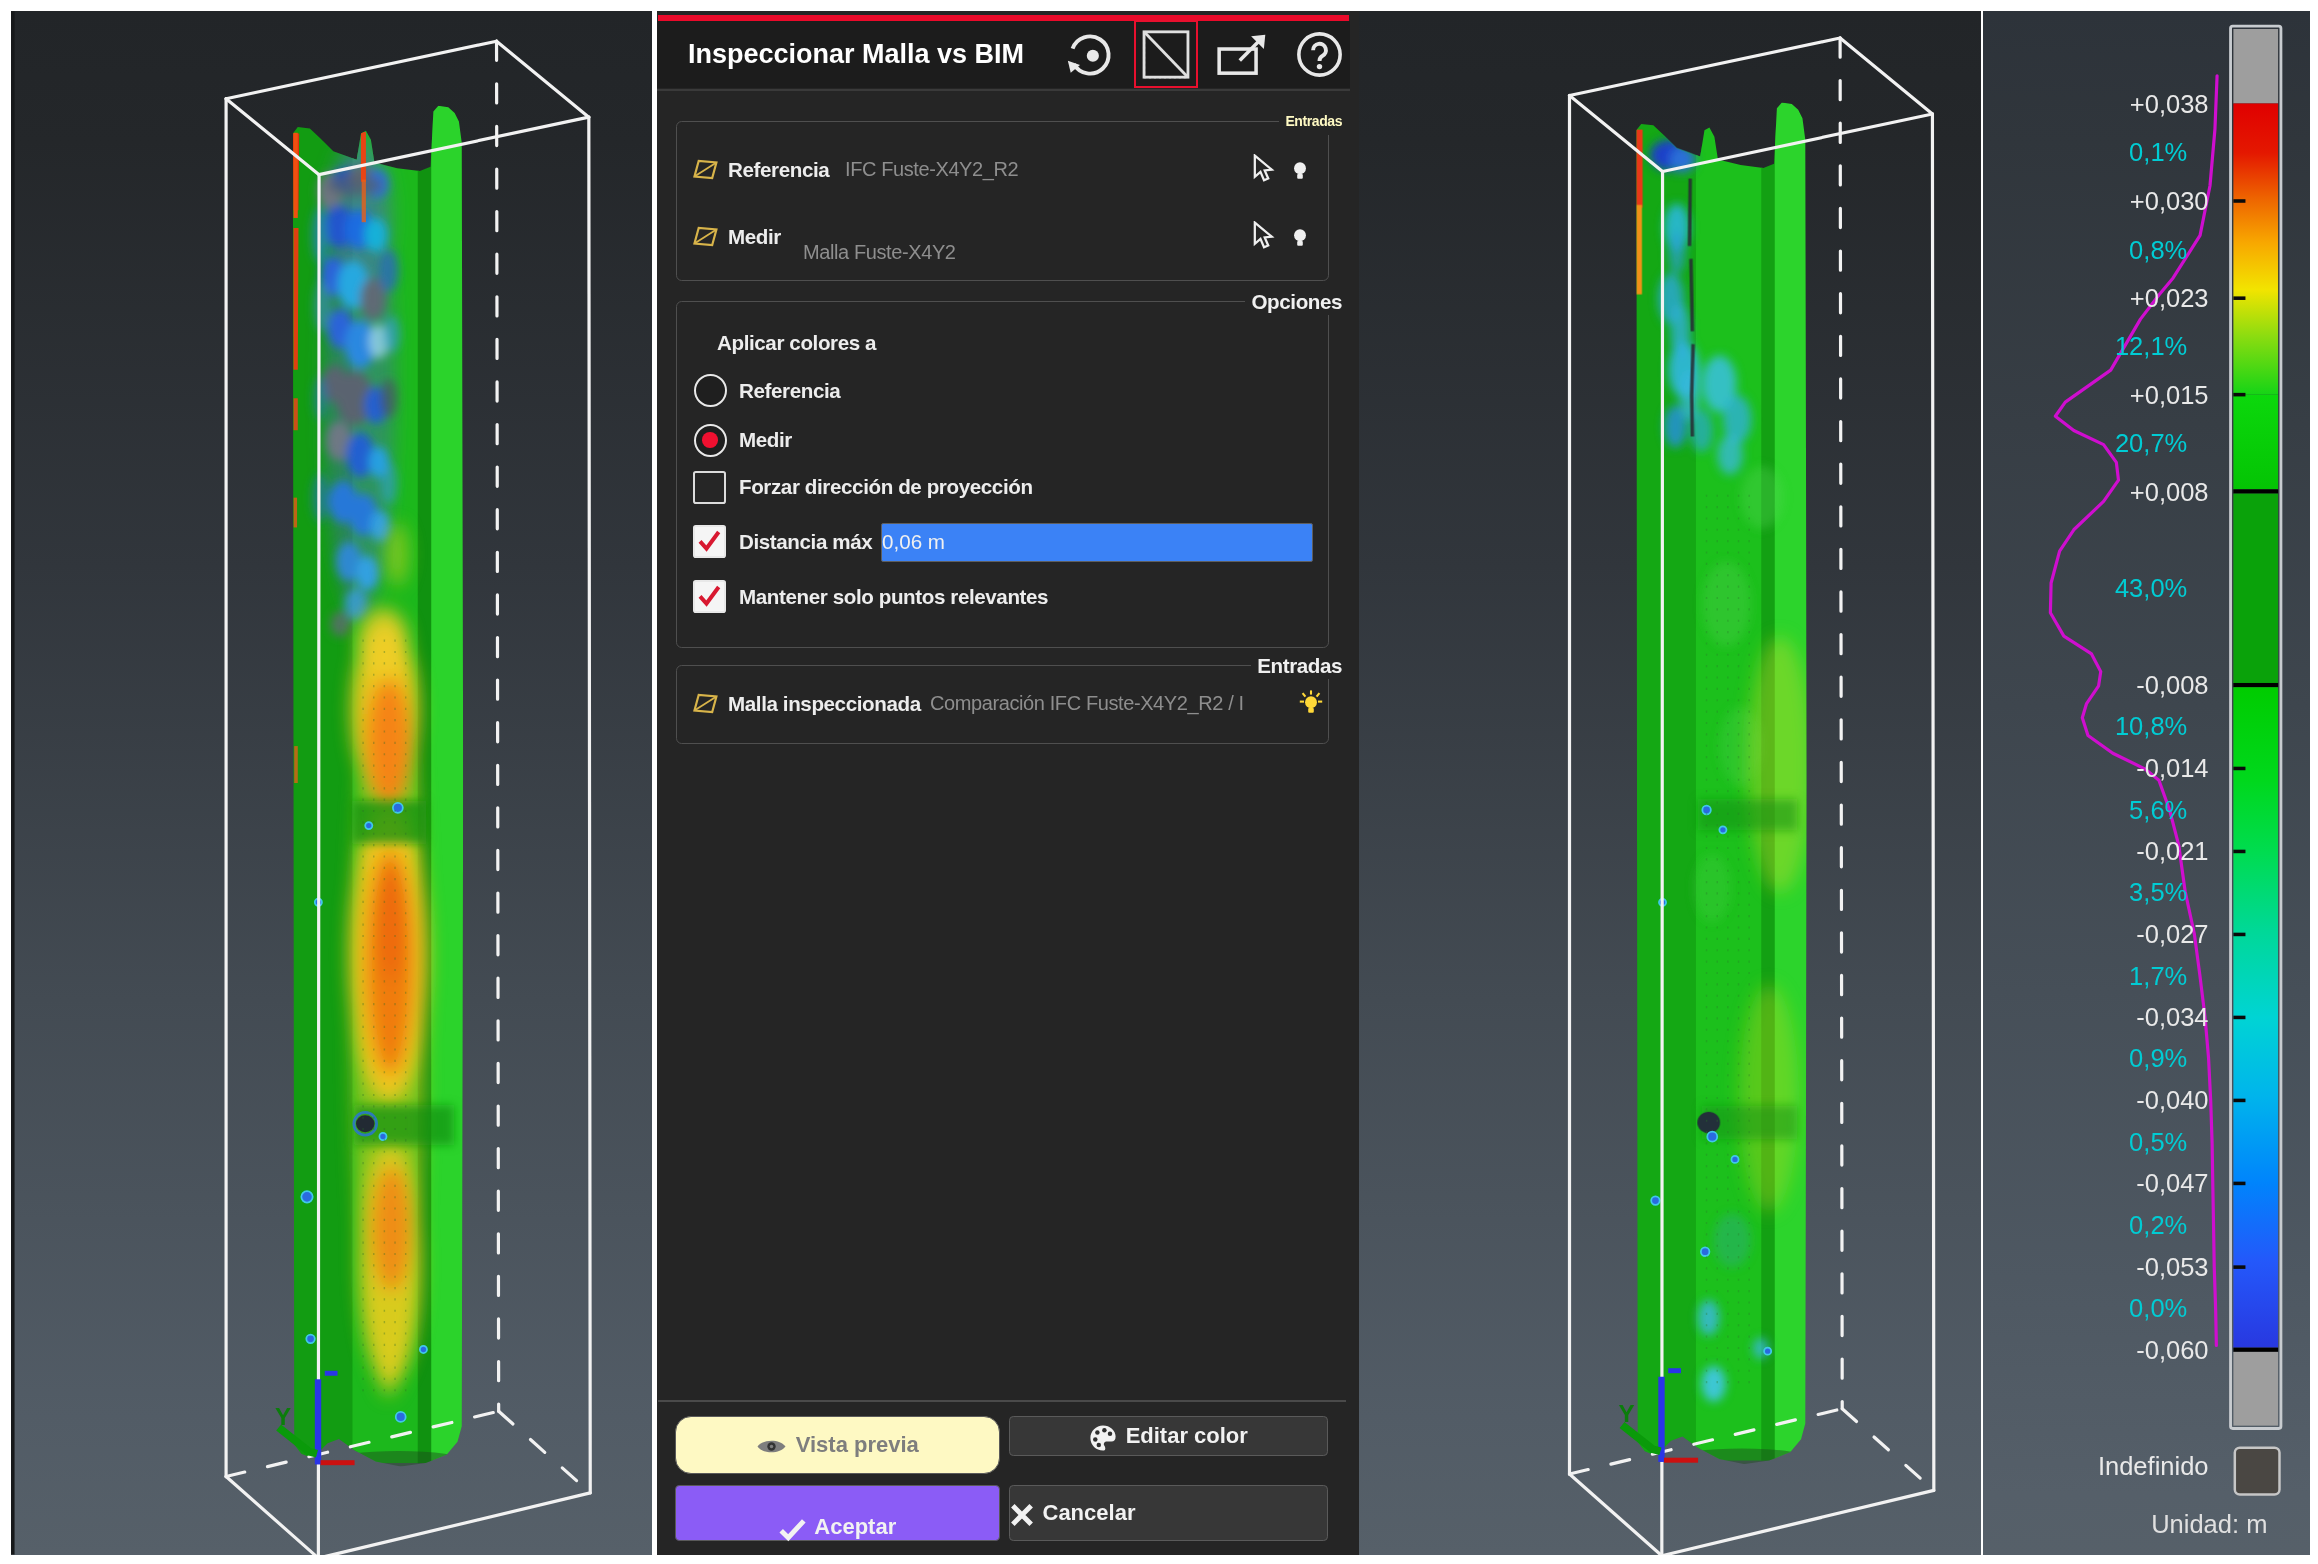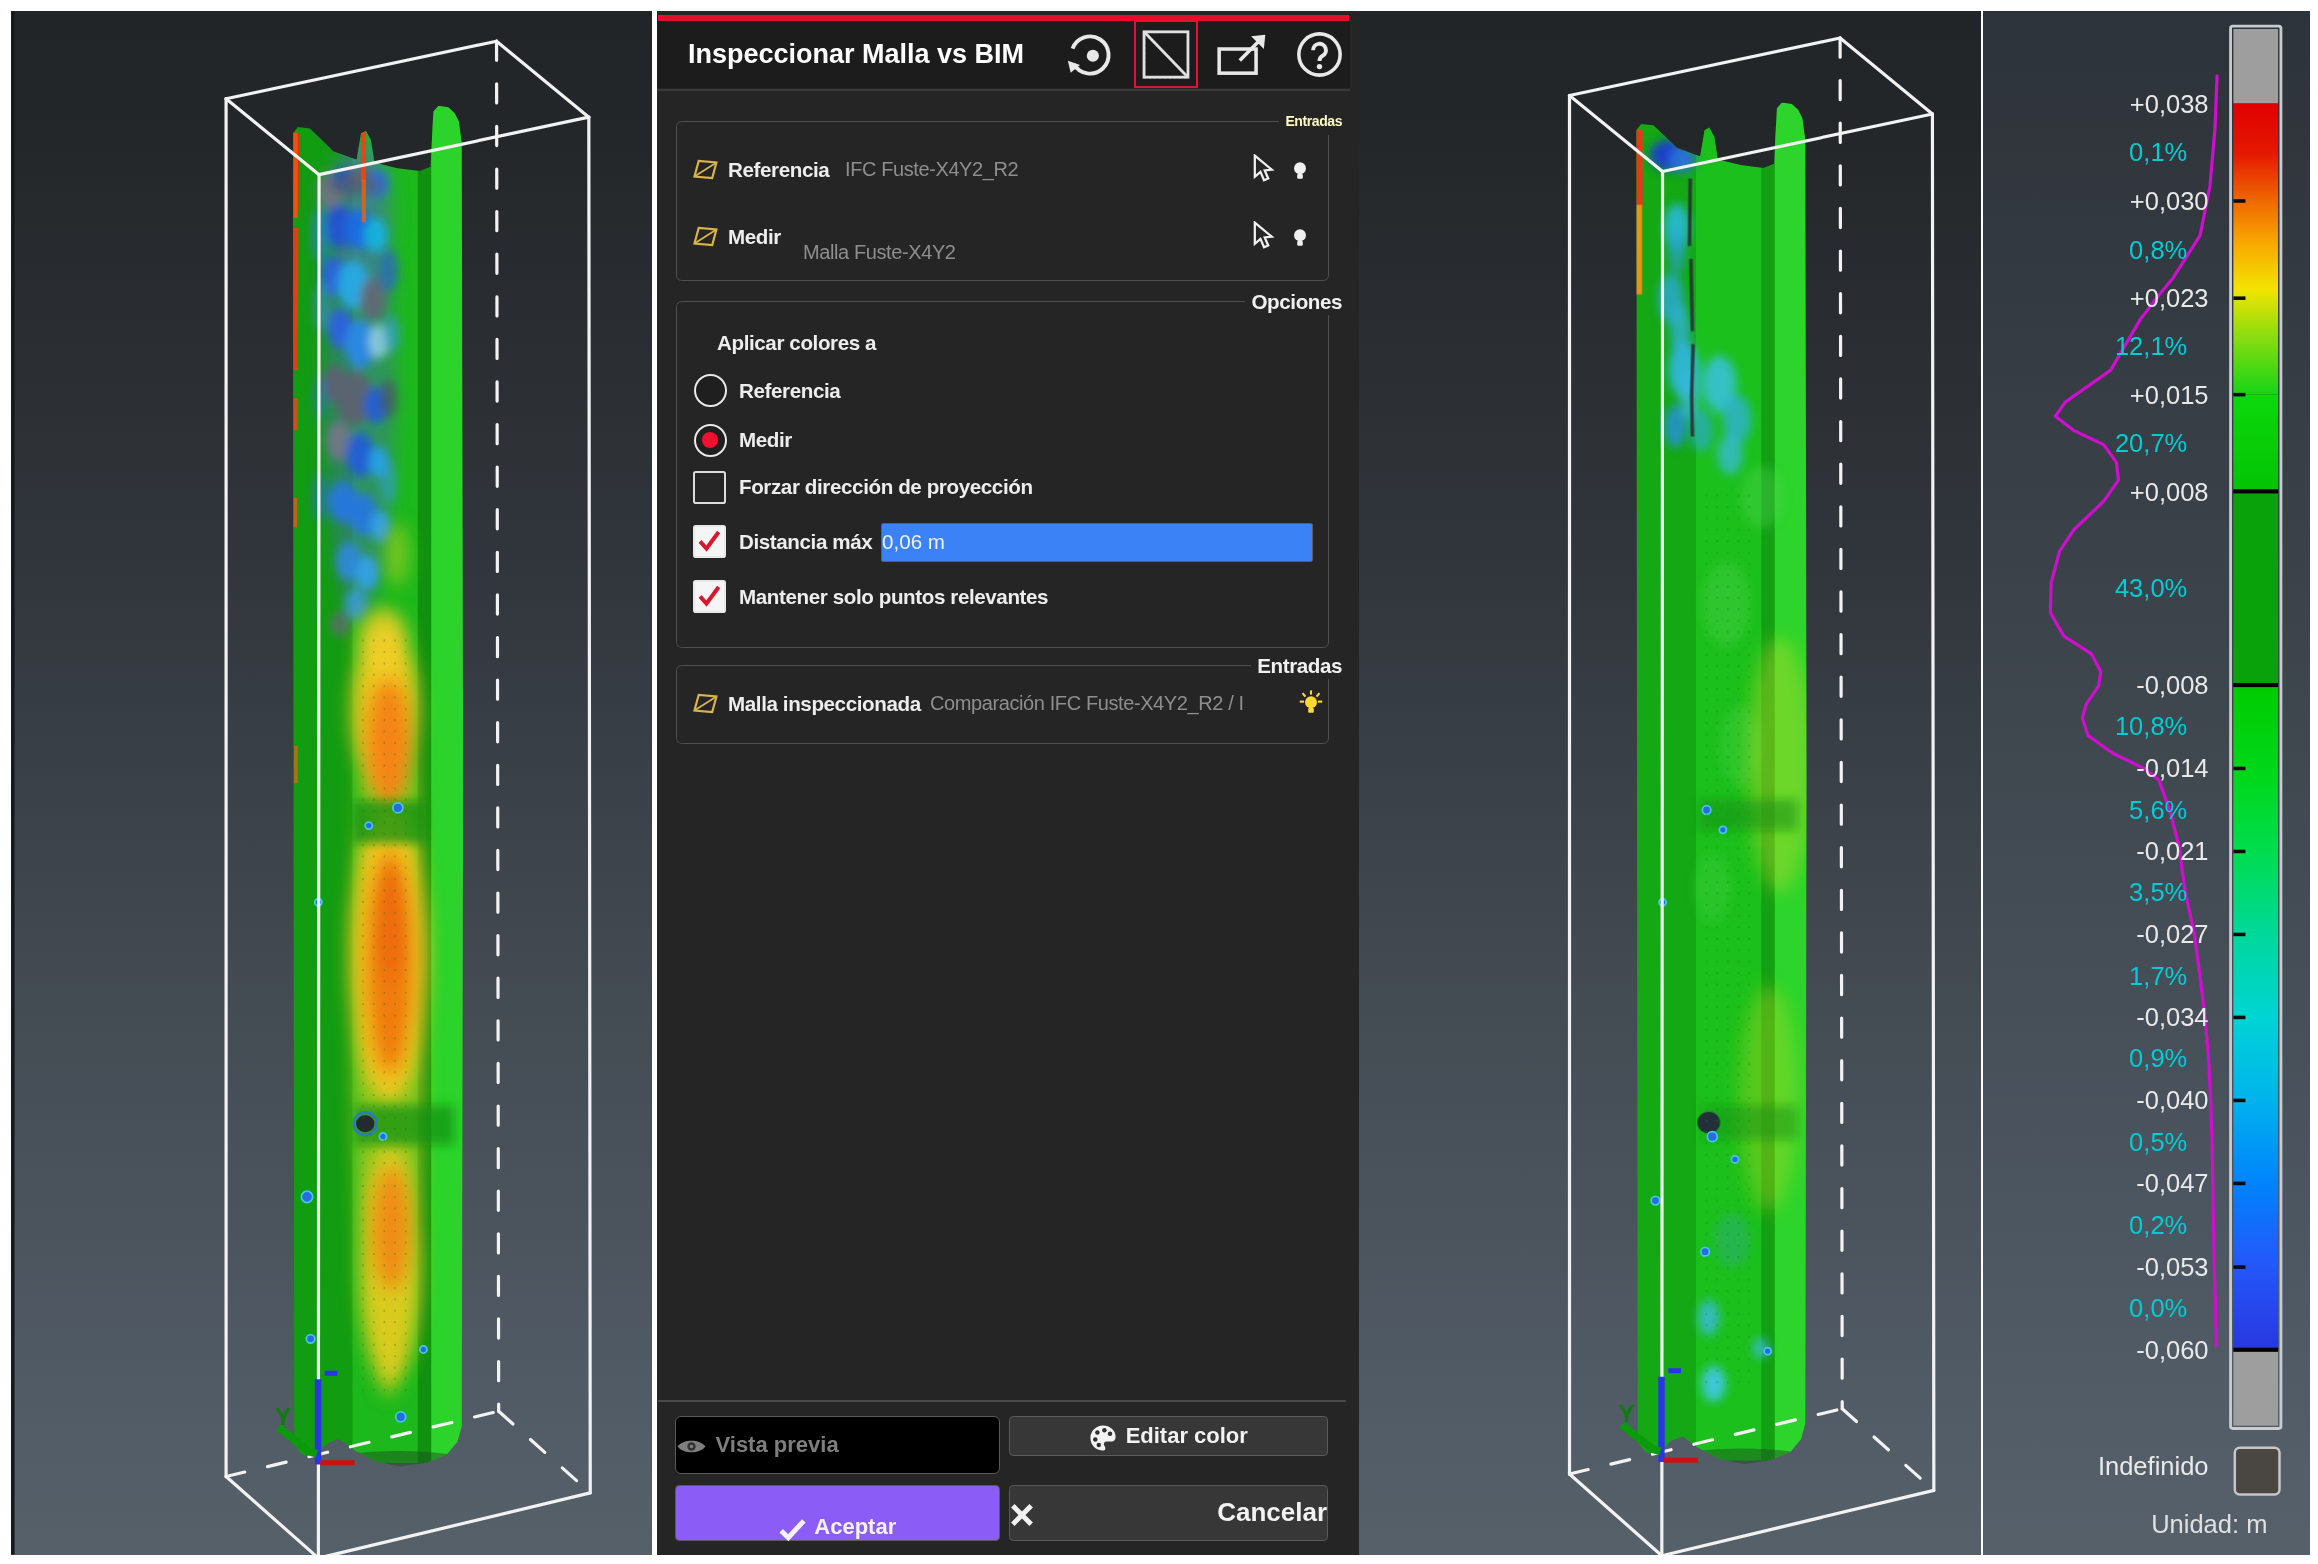--- a/index.html
+++ b/index.html
@@ -236,21 +236,21 @@
           <line x1="20" y1="2" x2="20" y2="8"></line>
           <line x1="8" y1="6" x2="12" y2="11"></line>
           <line x1="32" y1="6" x2="28" y2="11"></line>
           <line x1="4" y1="18" x2="10" y2="18"></line>
           <line x1="36" y1="18" x2="30" y2="18"></line>
         </g>
         <circle cx="20" cy="19" r="8.5" fill="#ffd838"></circle>
         <rect x="16" y="27" width="8" height="7" rx="1.5" fill="#ffd838"></rect>
       </svg>
       <div style="position:absolute;left:1.4px;top:1389px;width:688px;height:2.1px;background:#4a4a4a"></div>
-      <div style="position:absolute;left:18px;top:1405px;width:325px;height:58px;background:#000000;border:1.4px solid #5a5a5a;border-radius:6px;box-sizing:border-box;display:flex;align-items:center;gap:8.5px;font-size:22px;font-weight:bold;color:#7e7e7e">
+      <div style="position:absolute;left:18px;top:1405px;width:325px;height:58px;background:#fef9c3;border:1.4px solid #5a5a5a;border-radius:16px;box-sizing:border-box;display:flex;align-items:center;justify-content:center;gap:8.5px;font-size:22px;font-weight:bold;color:#7e7e7e">
         <svg style="position:relative;top:2.1px" width="31" height="21" viewBox="0 0 44 30">
           <path d="M2,15 C10,4 34,4 42,15 C34,26 10,26 2,15 Z" fill="#7e7e7e"></path>
           <circle cx="22" cy="15" r="6" fill="#333"></circle>
           <circle cx="22" cy="15" r="2.5" fill="#7e7e7e"></circle>
         </svg>
         <span>Vista previa</span>
       </div>
       <div style="position:absolute;left:352px;top:1405px;width:319px;height:40px;background:#373737;border:1.4px solid #5a5a5a;border-radius:4.3px;box-sizing:border-box;display:flex;align-items:center;justify-content:center;gap:8.5px;font-size:22px;font-weight:bold;color:#f2f2f2">
         <svg style="position:relative;top:2.8px" width="28" height="28" viewBox="0 0 40 40">
           <path d="M20,2 C10,2 2,10 2,20 C2,30 10,38 20,38 C24,38 24,34 22,31 C20,28 22,25 26,25 L32,25 C36,25 38,23 38,18 C38,9 30,2 20,2 Z" fill="#f2f2f2"></path>
@@ -261,21 +261,21 @@
           <circle cx="14" cy="30" r="3.2" fill="#2e2e2e"></circle>
         </svg>
         <span>Editar color</span>
       </div>
       <div style="position:absolute;left:18px;top:1474px;width:325px;height:56px;background:#8b5cf6;border:1.4px solid #5a5a5a;border-radius:4.3px;box-sizing:border-box;display:flex;align-items:flex-end;justify-content:center;gap:8.5px;font-size:22px;font-weight:bold;color:#f2f2f2">
         <svg style="position:relative;top:2.1px" width="27" height="24" viewBox="0 0 38 34">
           <path d="M3,18 L13,28 L35,4" fill="none" stroke="#f2f2f2" stroke-width="7"></path>
         </svg>
         <span>Aceptar</span>
       </div>
-      <div style="position:absolute;left:352px;top:1474px;width:319px;height:56px;background:#373737;border:1.4px solid #5a5a5a;border-radius:4.3px;box-sizing:border-box;display:flex;align-items:center;justify-content:space-between;gap:8.5px;font-size:26px;font-weight:bold;color:#f2f2f2">
+      <div style="position:absolute;left:352px;top:1474px;width:319px;height:56px;background:#373737;border:1.4px solid #5a5a5a;border-radius:4.3px;box-sizing:border-box;display:flex;align-items:center;justify-content:flex-start;gap:8.5px;font-size:22px;font-weight:bold;color:#f2f2f2">
         <svg style="position:relative;top:2.1px" width="24" height="24" viewBox="0 0 34 34">
           <path d="M4,4 L30,30 M30,4 L4,30" stroke="#f2f2f2" stroke-width="7"></path>
         </svg>
         <span>Cancelar</span>
       </div>
     </div>
     <div class="vpR">
       <svg width="622" height="1544" viewBox="1913 15 875 2174">
         <defs>
           <clipPath id="clipR">

